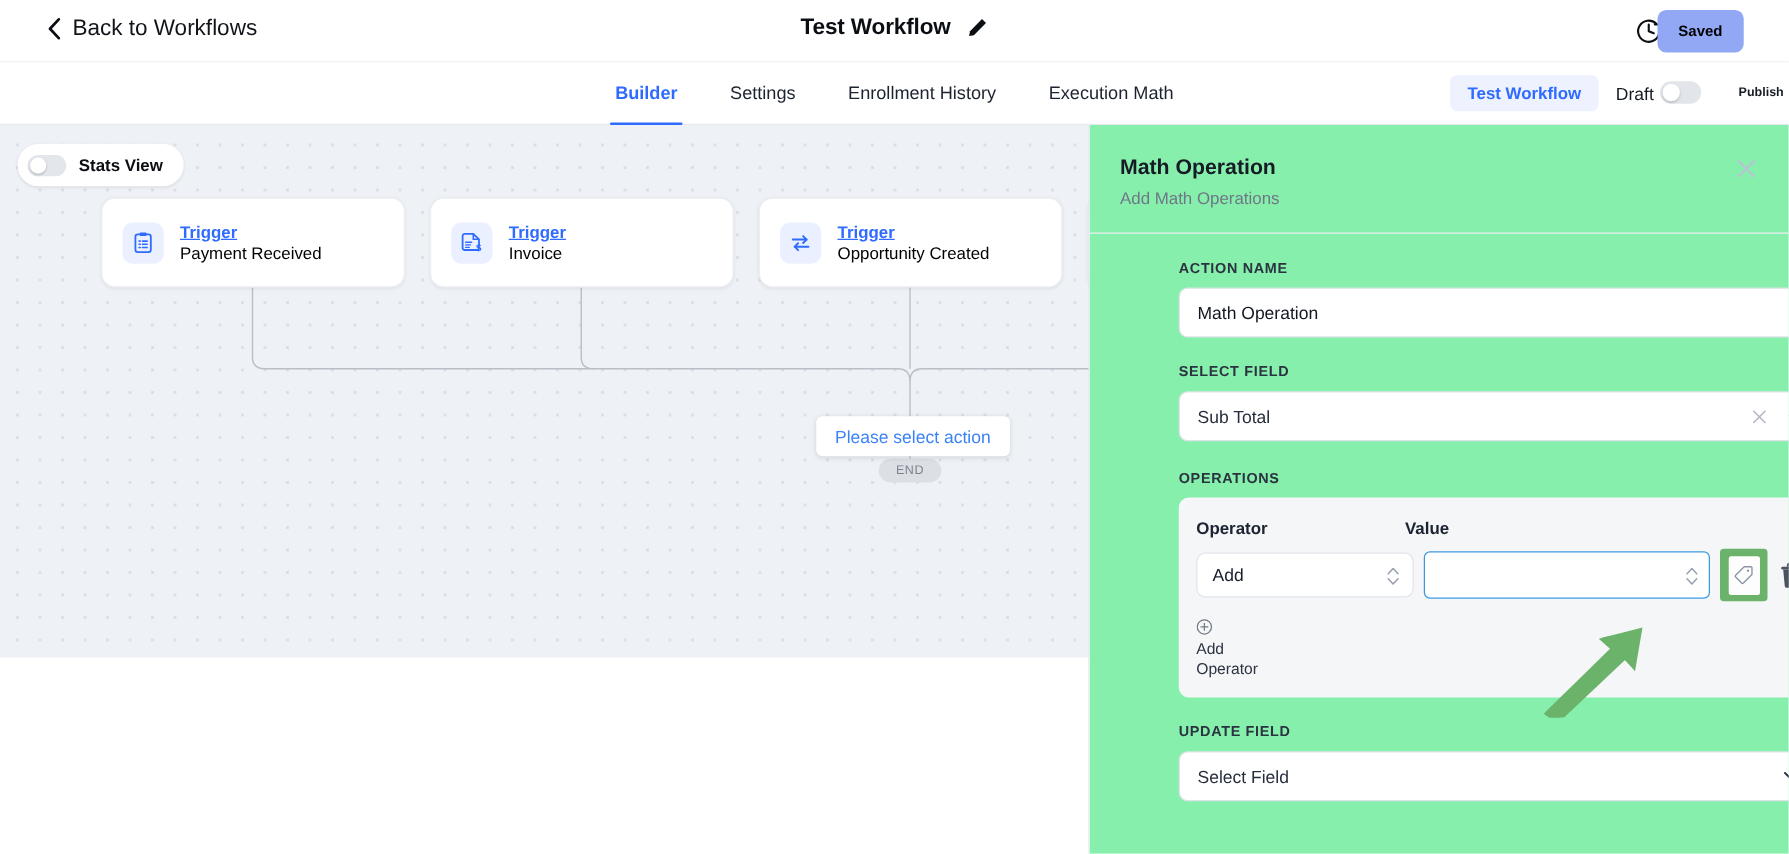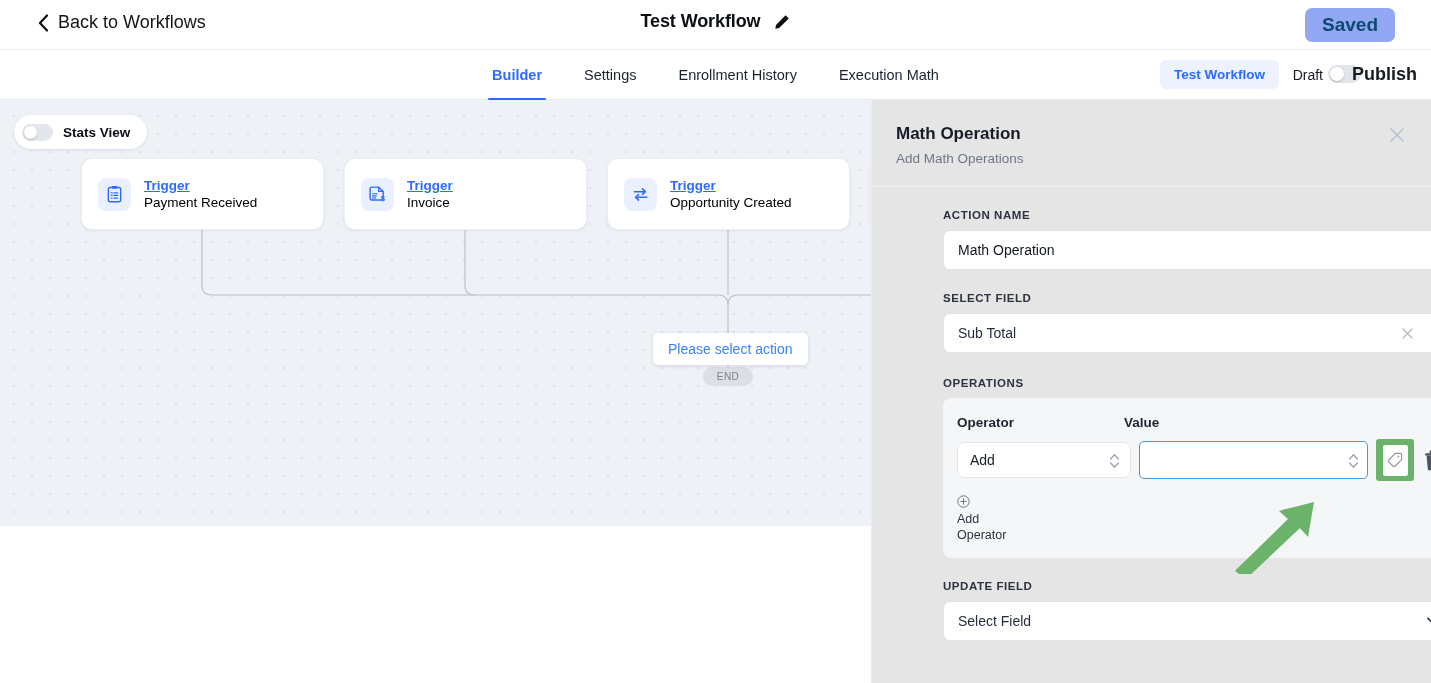--- a/index.html
+++ b/index.html
@@ -32,23 +32,23 @@
   .wf-title { font-size: 18px; font-weight: 700; color: #0b0f14; letter-spacing: -0.1px; }
   .pencil-btn { width: 18px; height: 18px; cursor: pointer; display:block; }
 
   .history-btn {
     position: absolute; right: 100px; top: 13px;
     width: 24px; height: 24px; cursor: pointer;
   }
   .saved-btn {
     position: absolute; right: 36px; top: 8px;
     height: 34px; padding: 0 17px;
-    background: #92a8f5; color: #0c4a6e;
+    background: #92a8f5; color: #000000;
     border: none; border-radius: 7px;
-    font-family: inherit; font-size: 19px; font-weight: 600;
+    font-family: inherit; font-size: 12px; font-weight: 600;
     cursor: pointer; display: flex; align-items: center;
   }
 
   
   .tabbar {
     position: absolute; left: 0; top: 50px; width: 1431px; height: 50px;
     background: #fff; border-bottom: 1px solid #e6e9ee;
   }
   .tabs {
     position: absolute; left: 0; top: 0; width: 1431px; height: 50px;
@@ -80,23 +80,23 @@
     position: absolute; right: 70px; top: 15px;
     width: 33px; height: 18px; border-radius: 9px; background: #e2e5ea;
     cursor: pointer;
   }
   .toggle-pub .knob {
     position: absolute; left: 2px; top: 2px; width: 14px; height: 14px;
     border-radius: 50%; background: #fff;
     box-shadow: 0 1px 2px rgba(0,0,0,.22);
   }
   .publish-label {
-    position: absolute; right: 14px; top: 10px; height: 29px;
+    position: absolute; right: 4px; top: 10px; height: 29px;
     display: flex; align-items: center;
-    font-size: 18px; color: #161b22; font-weight: 700;
+    font-size: 10px; color: #161b22; font-weight: 700;
   }
 
   
   .canvas {
     position: absolute; left: 0; top: 100px; width: 871px; height: 426px;
     background-color: #eef1f5;
     background-image: radial-gradient(circle, #dcdfe6 1.15px, transparent 1.2px);
     background-size: 18px 18px;
     background-position: 5px 7px;
     overflow: hidden;
@@ -148,21 +148,21 @@
     position: absolute; left: 703px; top: 267px;
     width: 50px; height: 19px; border-radius: 10px;
     background: #dcdfe4; color: #7b828e;
     font-size: 10px; font-weight: 400; letter-spacing: .4px;
     display: flex; align-items: center; justify-content: center; text-align: right;
   }
 
   
   .panel {
     position: absolute; left: 871px; top: 100px; width: 560px; height: 583px;
-    background: #e5e5e5; border-left: 1px solid #e9ecf1;
+    background: #86efac; border-left: 1px solid #e9ecf1;
   }
   .panel-head { position: relative; padding: 24px 24px 20px 24px; border-bottom: 1px solid #eef0f3; }
   .panel-title { font-size: 17px; font-weight: 700; color: #161b26; }
   .panel-sub { font-size: 13.5px; color: #6f7787; margin-top: 7px; }
   .panel-close {
     position: absolute; right: 24px; top: 25px;
     width: 20px; height: 20px; cursor: pointer;
   }
 
   .panel-body { padding: 22px 23px 0 23px; margin-left: 48px; }

